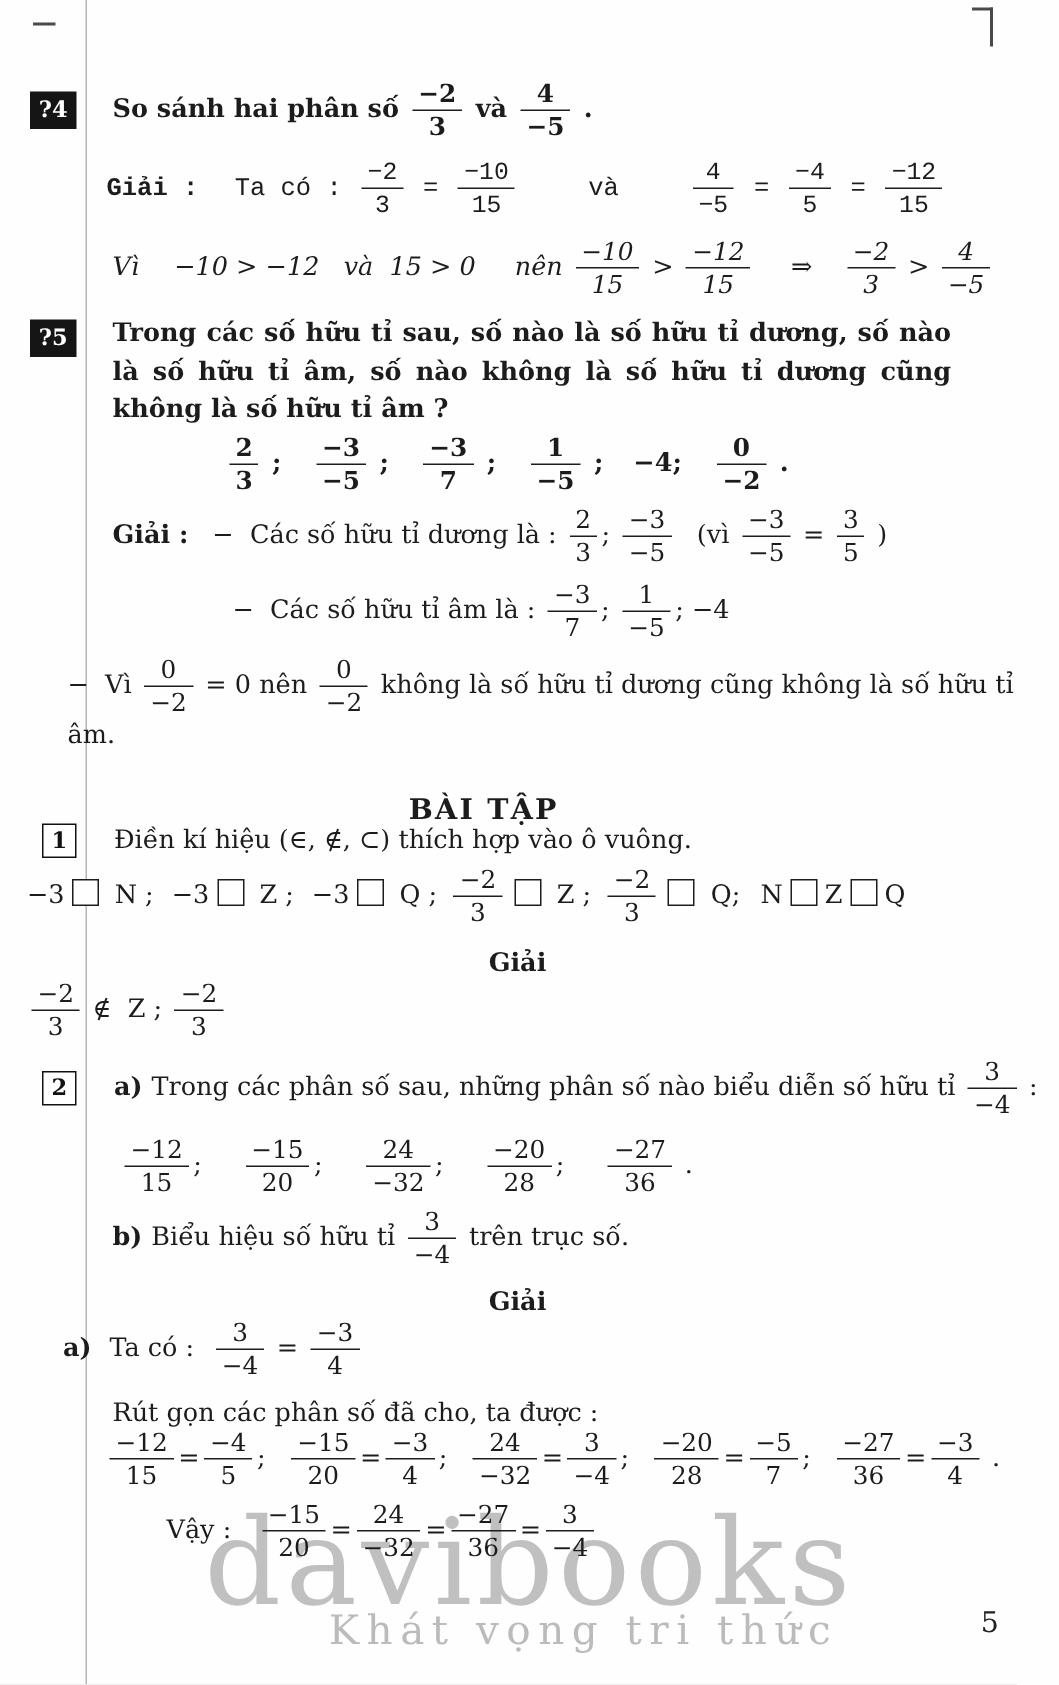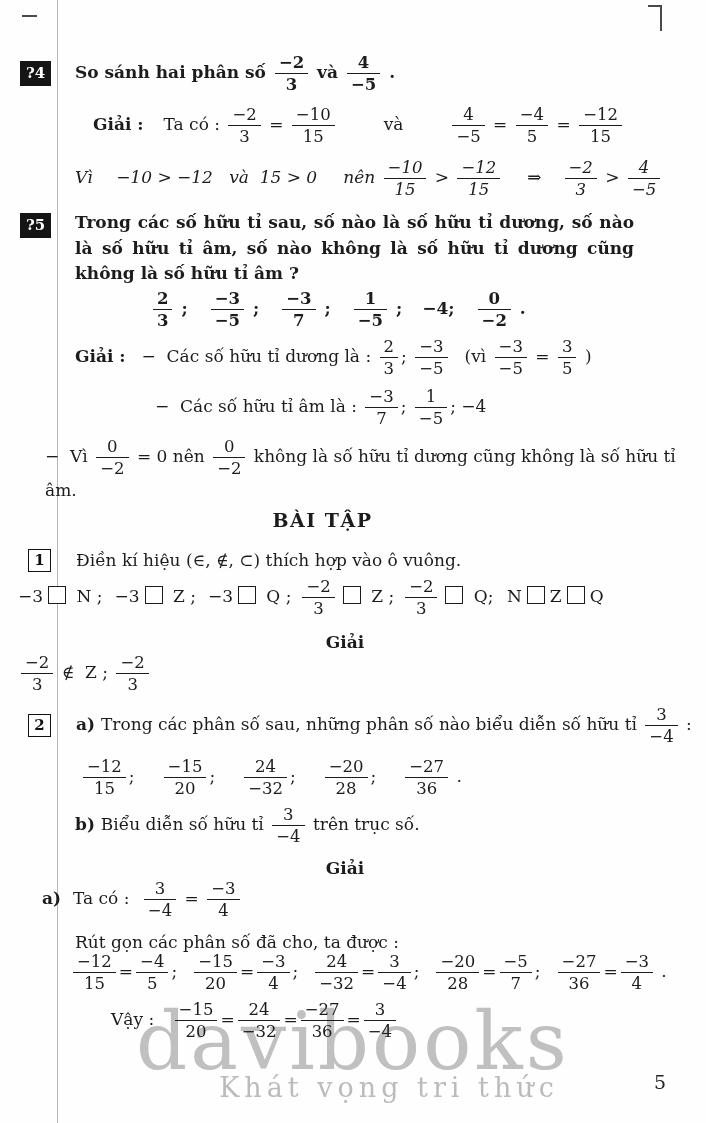--- a/index.html
+++ b/index.html
@@ -58,21 +58,21 @@
 
   <div class="wm-title">davibooks</div>
   <div class="wm-subtitle">Khát vọng tri thức</div>
   <div class="page-number">5</div>
 
   <div id="content">
       <div class="line" style="top: 54px; left: 20px;">
         <span class="qbox">?4</span>
         <span class="body"><span class="run b">So sánh hai phân số </span><span class="frac b"><span class="num">−2</span><span class="den">3</span></span><span class="run b"> và </span><span class="frac b"><span class="num">4</span><span class="den">−5</span></span><span class="run b"> .</span></span>
       </div>
-      <div class="line" style="top: 106px; left: 93px;">
+      <div class="line" style="top: 106px; left: 71px; font-family: Liberation Mono, monospace;">
         <span class="body"><span class="run b">Giải : </span><span class="sp" style="width: 14px;"></span><span class="run">Ta có : </span><span class="frac"><span class="num">−2</span><span class="den">3</span></span><span class="run"> = </span><span class="frac"><span class="num">−10</span><span class="den">15</span></span><span class="sp" style="width: 46px;"></span><span class="run">và</span><span class="sp" style="width: 46px;"></span><span class="frac"><span class="num">4</span><span class="den">−5</span></span><span class="run"> = </span><span class="frac"><span class="num">−4</span><span class="den">5</span></span><span class="run"> = </span><span class="frac"><span class="num">−12</span><span class="den">15</span></span></span>
       </div>
       <div class="line" style="top: 159px; left: 75px; font-style: italic;">
         <span class="body"><span class="run">Vì </span><span class="sp" style="width: 18px;"></span><span class="run">−10 &gt; −12   và  15 &gt; 0</span><span class="sp" style="width: 26px;"></span><span class="run">nên </span><span class="frac"><span class="num">−10</span><span class="den">15</span></span><span class="run"> &gt; </span><span class="frac"><span class="num">−12</span><span class="den">15</span></span><span class="sp" style="width: 24px;"></span><span class="run">⇒</span><span class="sp" style="width: 20px;"></span><span class="frac"><span class="num">−2</span><span class="den">3</span></span><span class="run"> &gt; </span><span class="frac"><span class="num">4</span><span class="den">−5</span></span></span>
       </div>
       <div class="line start" style="top: 210px; left: 20px; width: 614px;">
         <span class="qbox">?5</span>
         <span class="body" style="text-align: justify;"><span class="run b">Trong các số hữu tỉ sau, số nào là số hữu tỉ dương, số nào là số hữu tỉ âm, số nào không là số hữu tỉ dương cũng không là số hữu tỉ âm ?</span></span>
       </div>
       <div class="line" style="top: 290px; left: 150px;">
@@ -80,21 +80,21 @@
       </div>
       <div class="line" style="top: 338px; left: 75px;">
         <span class="body"><span class="run b">Giải : </span><span class="sp" style="width: 10px;"></span><span class="run">−  Các số hữu tỉ dương là : </span><span class="frac"><span class="num">2</span><span class="den">3</span></span><span class="run">; </span><span class="frac"><span class="num">−3</span><span class="den">−5</span></span><span class="sp" style="width: 14px;"></span><span class="run">(vì </span><span class="frac"><span class="num">−3</span><span class="den">−5</span></span><span class="run"> = </span><span class="frac"><span class="num">3</span><span class="den">5</span></span><span class="run"> )</span></span>
       </div>
       <div class="line" style="top: 388px; left: 145px; margin-left: 10px;">
         <span class="body"><span class="run">−  Các số hữu tỉ âm là : </span><span class="frac"><span class="num">−3</span><span class="den">7</span></span><span class="run">; </span><span class="frac"><span class="num">1</span><span class="den">−5</span></span><span class="run">; −4</span></span>
       </div>
       <div class="line" style="top: 438px; left: 45px;">
         <span class="body"><span class="run">−  Vì </span><span class="frac"><span class="num">0</span><span class="den">−2</span></span><span class="run"> = 0 nên </span><span class="frac"><span class="num">0</span><span class="den">−2</span></span><span class="run"> không là số hữu tỉ dương cũng không là số hữu tỉ âm.</span></span>
       </div>
-      <div class="line heading" style="top: 506px; left: 0px; width: 645px;">
+      <div class="line heading" style="top: 526px; left: 0px; width: 645px;">
         <span class="body" style="text-align: center;"><span class="run b">BÀI TẬP</span></span>
       </div>
       <div class="line" style="top: 548px; left: 28px;">
         <span class="nbox">1</span>
         <span class="body"><span class="run">Điền kí hiệu (∈, ∉, ⊂) thích hợp vào ô vuông.</span></span>
       </div>
       <div class="line" style="top: 578px; left: 18px;">
         <span class="body"><span class="run">−3</span><span class="sq"></span><span class="run"> N ;</span><span class="sp" style="width: 12px;"></span><span class="run">−3</span><span class="sq"></span><span class="run"> Z ;</span><span class="sp" style="width: 12px;"></span><span class="run">−3</span><span class="sq"></span><span class="run"> Q ;</span><span class="sp" style="width: 8px;"></span><span class="frac"><span class="num">−2</span><span class="den">3</span></span><span class="sq"></span><span class="run"> Z ;</span><span class="sp" style="width: 8px;"></span><span class="frac"><span class="num">−2</span><span class="den">3</span></span><span class="sq"></span><span class="run"> Q;</span><span class="sp" style="width: 8px;"></span><span class="run"> N</span><span class="sq"></span><span class="run">Z</span><span class="sq"></span><span class="run">Q</span></span>
       </div>
       <div class="line" style="top: 630px; left: 0px; width: 690px;">
@@ -104,21 +104,21 @@
         <span class="body"><span class="frac"><span class="num">−2</span><span class="den">3</span></span><span class="run"> ∉  Z ; </span><span class="frac"><span class="num">−2</span><span class="den">3</span></span></span>
       </div>
       <div class="line" style="top: 706px; left: 28px;">
         <span class="nbox">2</span>
         <span class="body"><span class="run b">a) </span><span class="run">Trong các phân số sau, những phân số nào biểu diễn số hữu tỉ </span><span class="frac"><span class="num">3</span><span class="den">−4</span></span><span class="run"> :</span></span>
       </div>
       <div class="line" style="top: 758px; left: 80px;">
         <span class="body"><span class="frac"><span class="num">−12</span><span class="den">15</span></span><span class="run">;</span><span class="sp" style="width: 26px;"></span><span class="frac"><span class="num">−15</span><span class="den">20</span></span><span class="run">;</span><span class="sp" style="width: 26px;"></span><span class="frac"><span class="num">24</span><span class="den">−32</span></span><span class="run">;</span><span class="sp" style="width: 26px;"></span><span class="frac"><span class="num">−20</span><span class="den">28</span></span><span class="run">;</span><span class="sp" style="width: 26px;"></span><span class="frac"><span class="num">−27</span><span class="den">36</span></span><span class="run"> .</span></span>
       </div>
       <div class="line" style="top: 806px; left: 75px;">
-        <span class="body"><span class="run b">b) </span><span class="run">Biểu diễn số hữu tỉ </span><span class="frac"><span class="num">3</span><span class="den">−4</span></span><span class="run"> trên trục số.</span></span>
+        <span class="body"><span class="run b">b) </span><span class="run">Biểu hiệu số hữu tỉ </span><span class="frac"><span class="num">3</span><span class="den">−4</span></span><span class="run"> trên trục số.</span></span>
       </div>
       <div class="line" style="top: 856px; left: 0px; width: 690px;">
         <span class="body" style="text-align: center;"><span class="run b">Giải</span></span>
       </div>
       <div class="line" style="top: 880px; left: 42px;">
         <span class="body"><span class="run b">a) </span><span class="sp" style="width: 6px;"></span><span class="run">Ta có : </span><span class="sp" style="width: 6px;"></span><span class="frac"><span class="num">3</span><span class="den">−4</span></span><span class="run"> = </span><span class="frac"><span class="num">−3</span><span class="den">4</span></span></span>
       </div>
       <div class="line" style="top: 930px; left: 75px;">
         <span class="body"><span class="run">Rút gọn các phân số đã cho, ta được :</span></span>
       </div>

